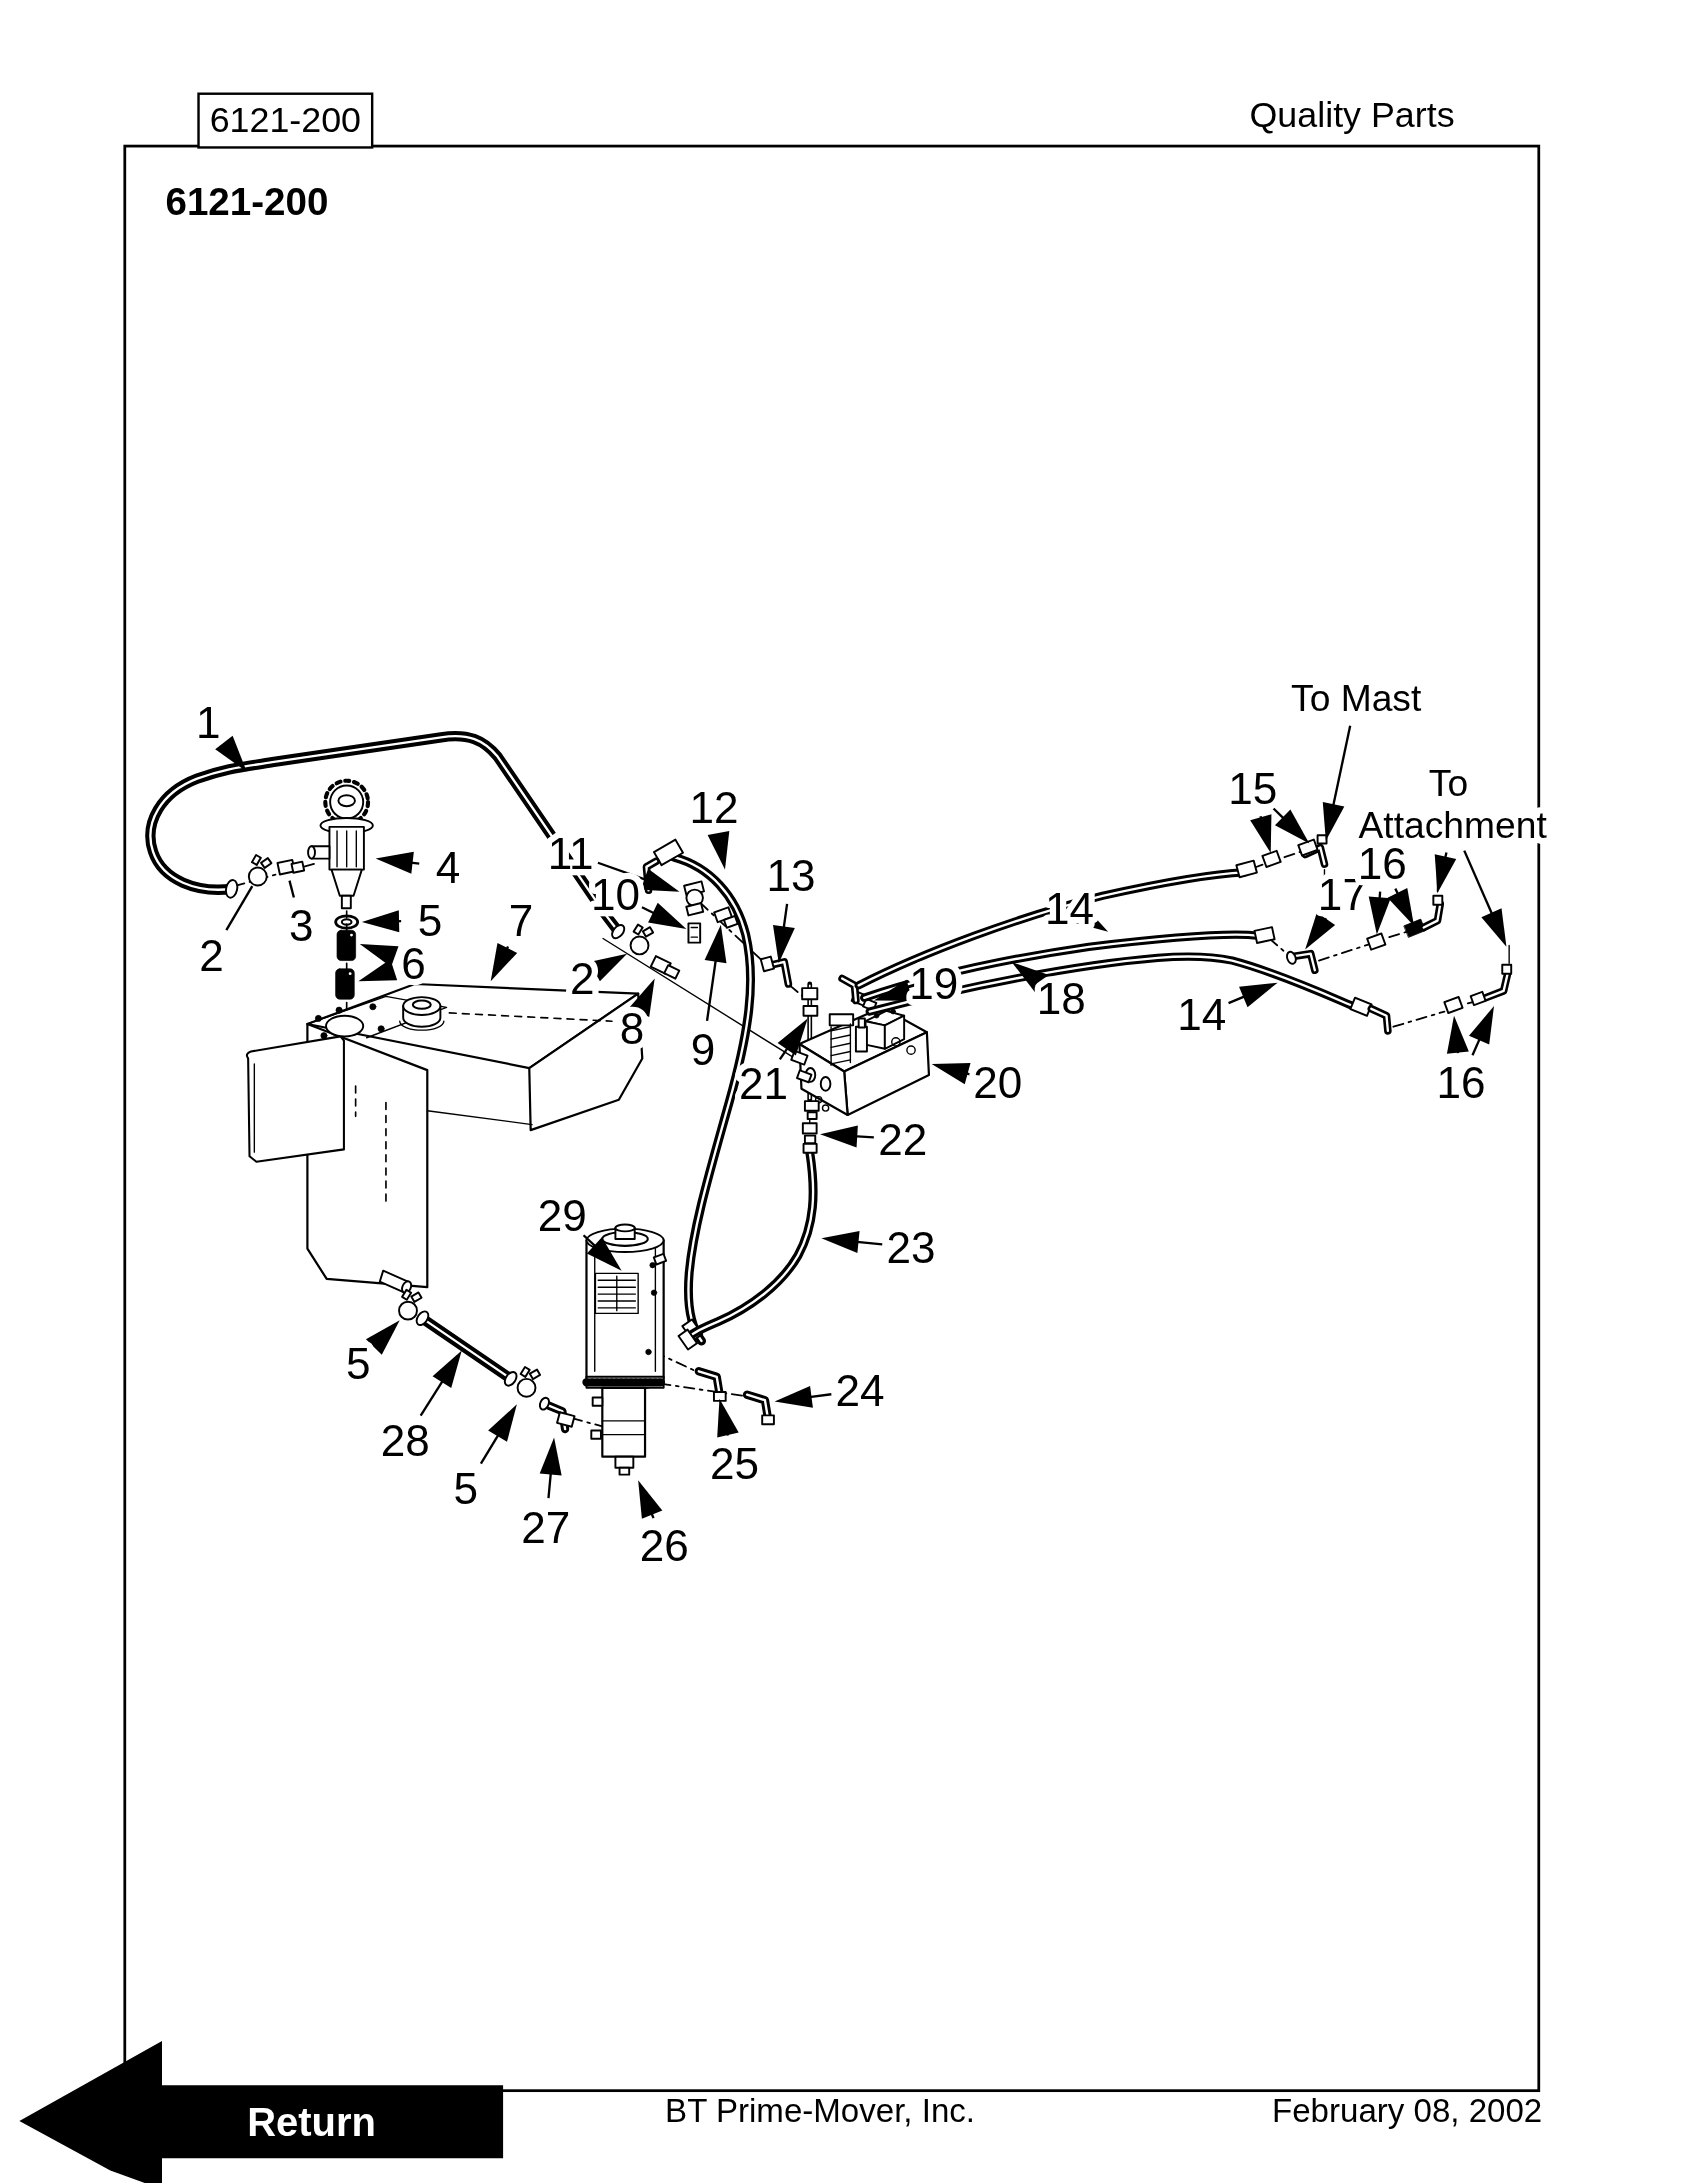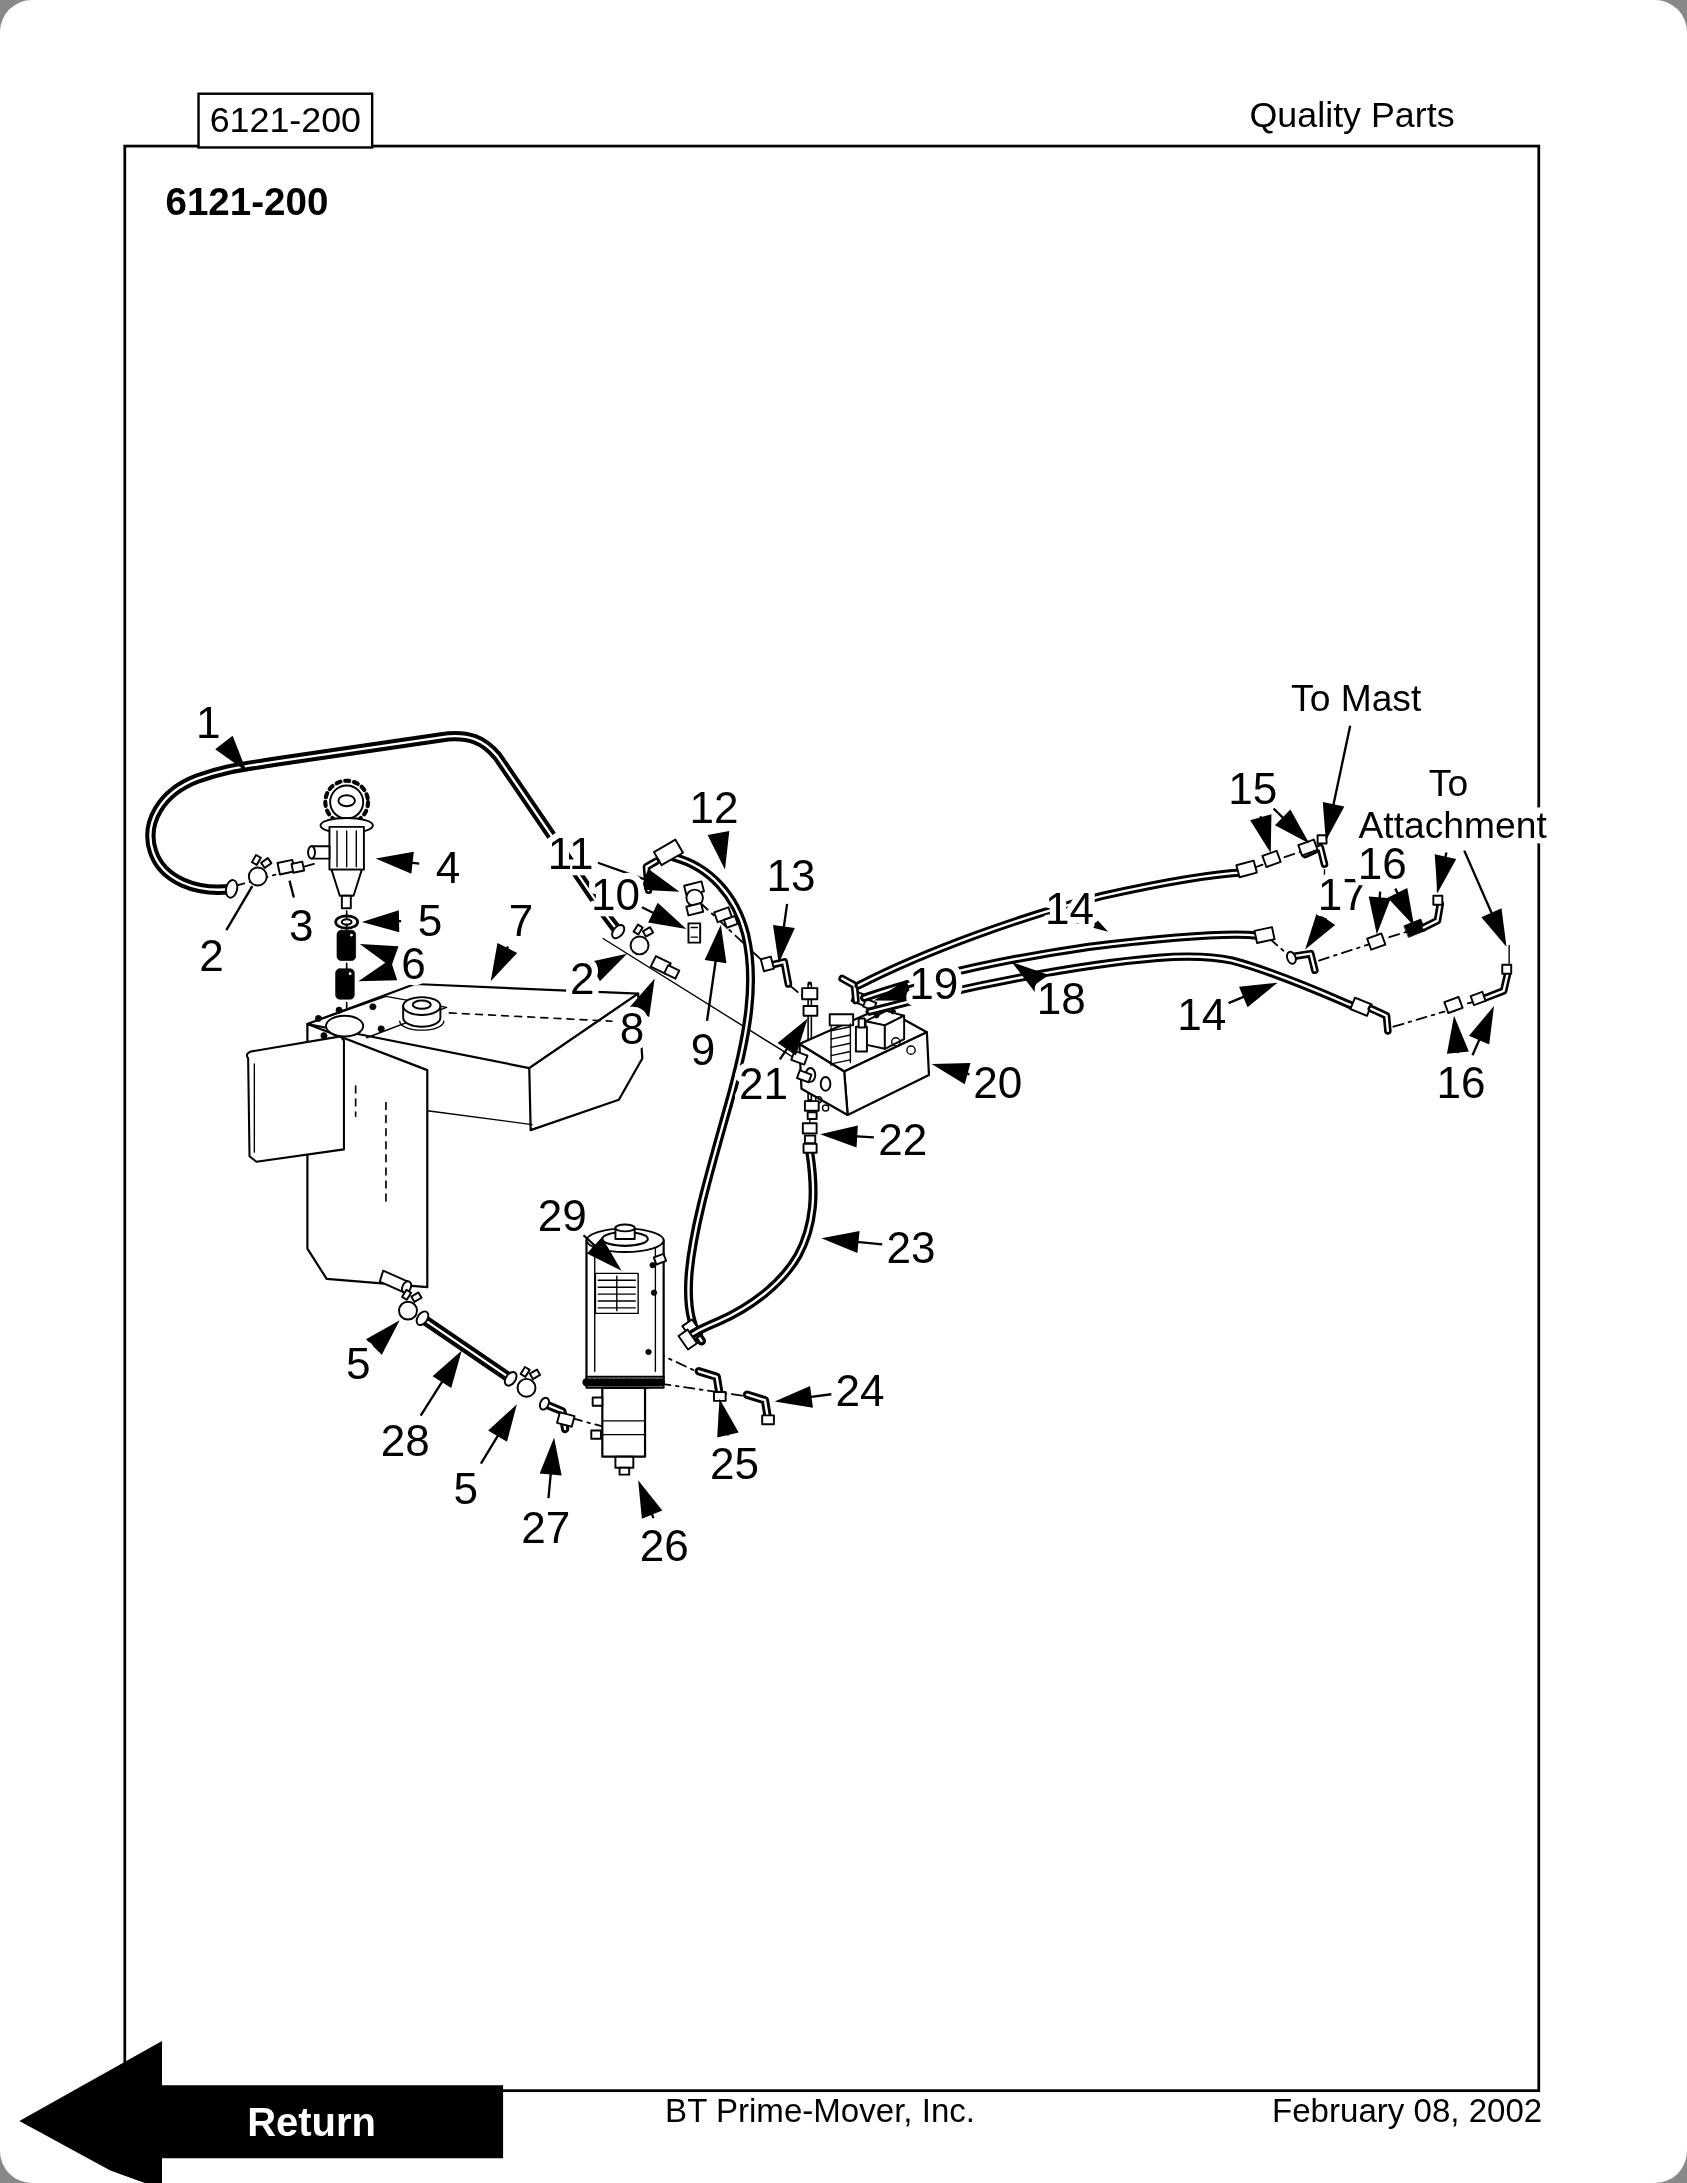--- a/index.html
+++ b/index.html
@@ -1,16 +1,16 @@
 <!DOCTYPE html>
 <html style="font-size:11px"><head>
 <meta charset="utf-8">
 <style>
   html,body{margin:0;padding:0;background:#888;}
-  .page{position:relative;width:1687px;height:2183px;background:#fff;overflow:hidden;border-radius:32px;}
+  .page{position:relative;width:1687px;height:2183px;background:#fff;overflow:hidden;}
   svg{position:absolute;left:0;top:0;}
   text{font-family:"Liberation Sans","DejaVu Sans",sans-serif;fill:#000;}
   .callout{paint-order:stroke;stroke:#fff;stroke-width:18px;stroke-linejoin:round;fill:#000;}
   .hdr{font-size:52px;}
   .hdr-bold{font-size:56px;font-weight:bold;}
   .ftr{font-size:48px;}
   .return-label{font-size:58px;font-weight:bold;fill:#fff;paint-order:normal;}
   .art{stroke:#000;fill:none;stroke-width:3;stroke-linejoin:round;stroke-linecap:round;}
   .hose{stroke:#000;stroke-width:13;fill:none;stroke-linejoin:round;stroke-linecap:round;}
   .hosecore{stroke:#fff;stroke-width:3.4;fill:none;stroke-linejoin:round;stroke-linecap:round;}

